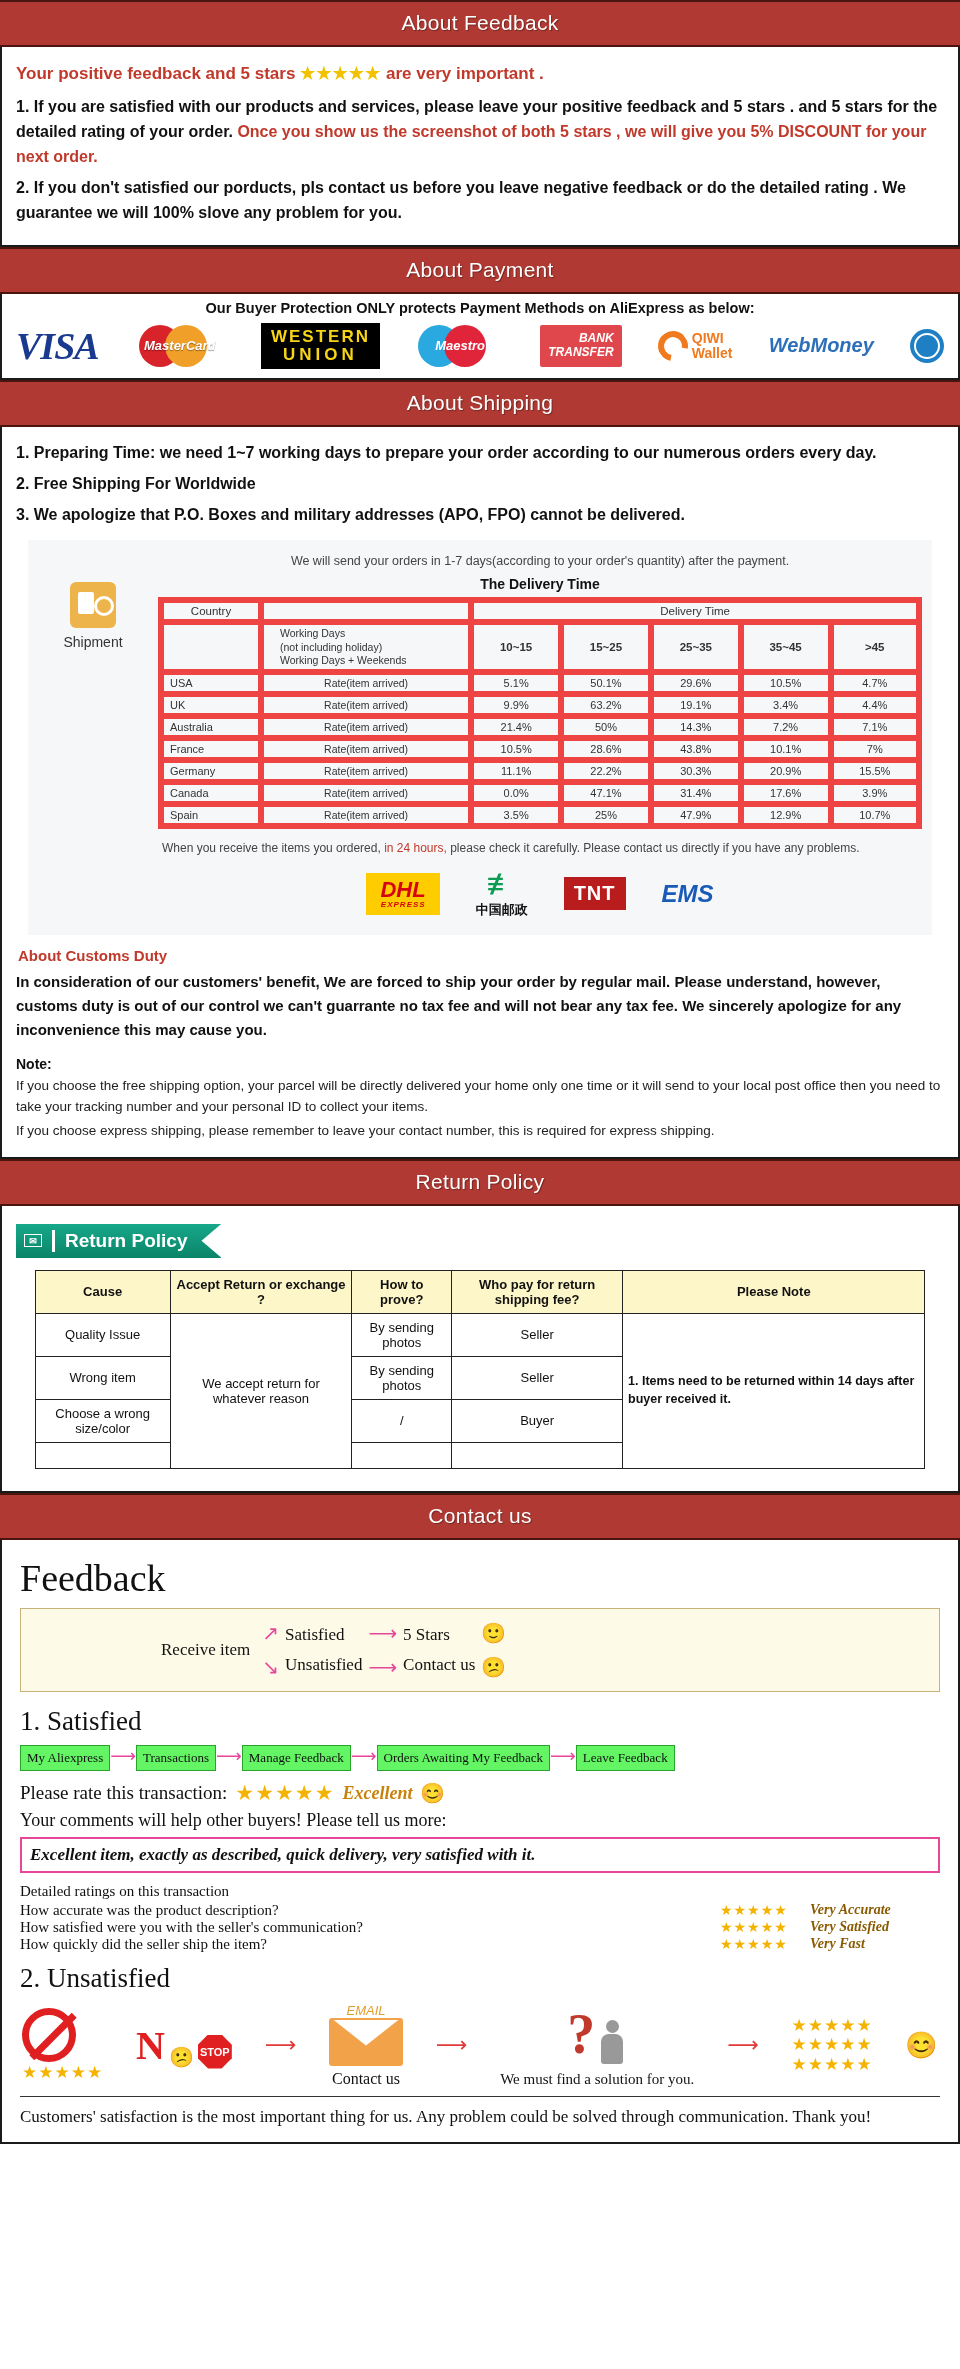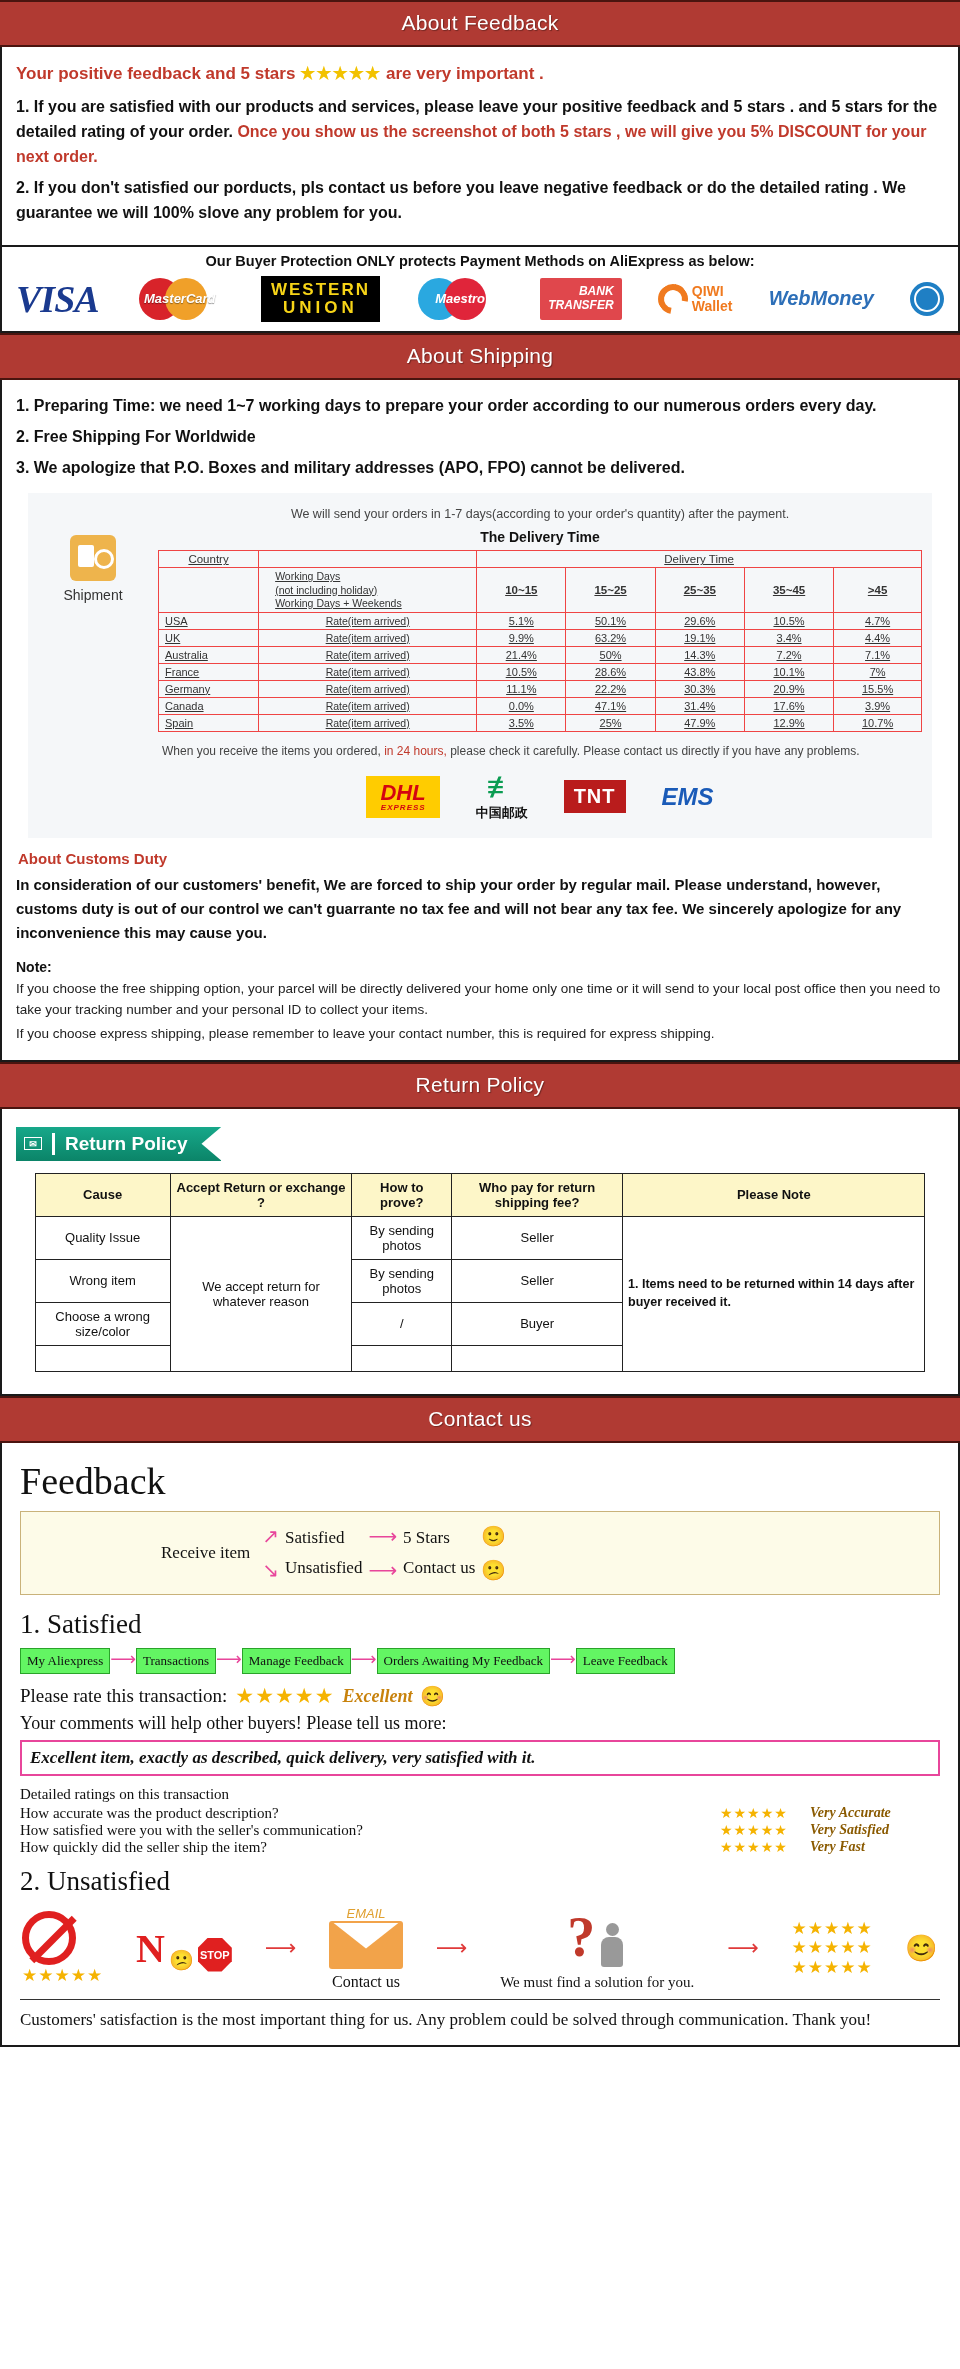--- a/index.html
+++ b/index.html
@@ -146,21 +146,21 @@
     border:3px solid #fff; border-radius:50%;
   }
   .ship-label { font-size:14px; color:#333; }
 
   .ship-right { flex:1; }
   .ship-note { font-size:12.5px; color:#444; text-align:center; margin-bottom:8px; }
   .dt-title { text-align:center; font-weight:bold; font-size:14px; margin-bottom:5px; }
 
   table.dt { border-collapse:collapse; width:100%; font-size:11px; color:#333; }
   table.dt td, table.dt th {
-    border:1px solid #ef4444; padding:2px 16px; text-align:center; font-weight:normal;text-decoration:underline;
+    border:6px solid #ef4444; padding:2px 16px; text-align:center; font-weight:normal;
   }
   table.dt .hd { font-size:11.5px; }
   table.dt .wd { text-align:left; font-size:10.5px; line-height:1.25; }
   table.dt .rng { font-weight:bold; font-size:11.5px; }
   table.dt .ctry { text-align:left; padding-left:6px; }
   table.dt .rate { font-size:10.5px; }
 
   .check-note { font-size:12px; color:#444; margin:10px 4px 6px 4px; line-height:1.5; }
 
   .carriers { display:flex; align-items:center; justify-content:center; gap:36px; padding:6px 0 4px 0; }
@@ -290,20 +290,21 @@
       <span class="stars-inline">★★★★★</span>
       <span>are very important .</span>
     </div>
     <p class="fb-para">
       <span>1. If you are satisfied with our products and services, please leave your positive feedback and 5 stars . and 5 stars for the detailed rating of your order.</span>
       <span class="red">Once you show us the screenshot of both 5 stars , we will give you 5% DISCOUNT for your next order.</span>
     </p>
     <p class="fb-para">2. If you don't satisfied our porducts, pls contact us before you leave negative feedback or do the detailed rating . We guarantee we will 100% slove any problem for you.</p>
   </div>
 
+  <div class="banner">About Payment</div>
   <div class="panel" style="padding:0 10px 4px 10px;">
     <div class="pay-note">Our Buyer Protection ONLY protects Payment Methods on AliExpress as below:</div>
     <div class="pay-row">
       <div class="logo">
         <span class="visa">VISA</span>
       </div>
       <div class="logo">
         <div class="mc">
             <i class="l"></i>
             <i class="r"></i>

